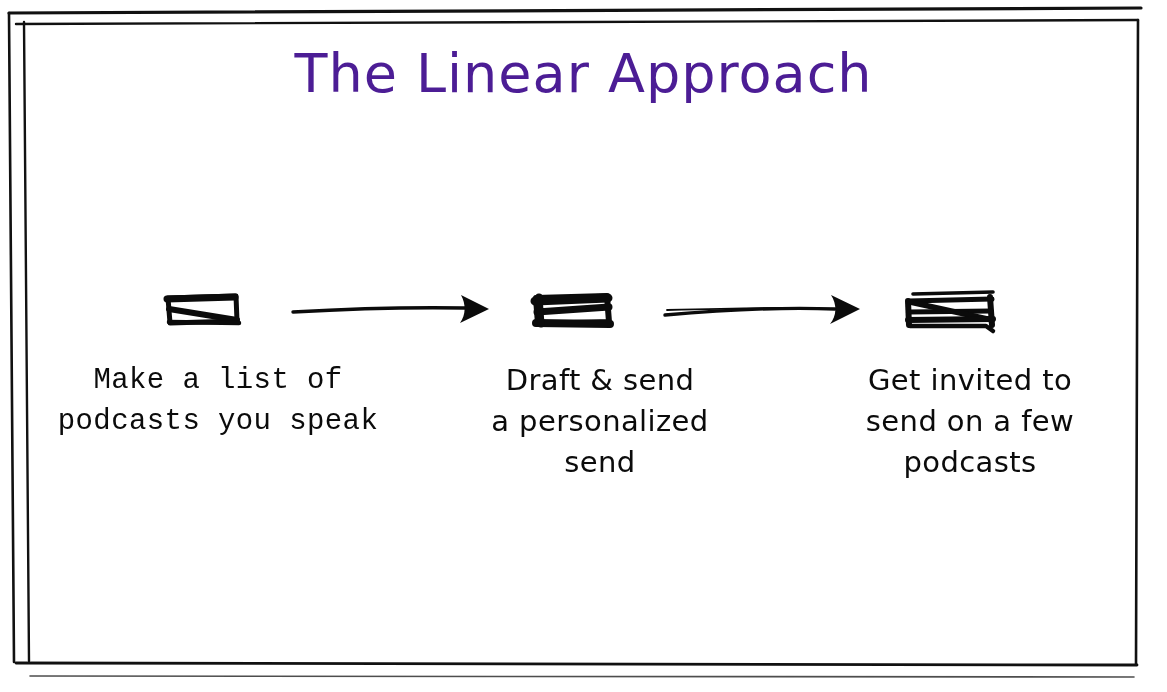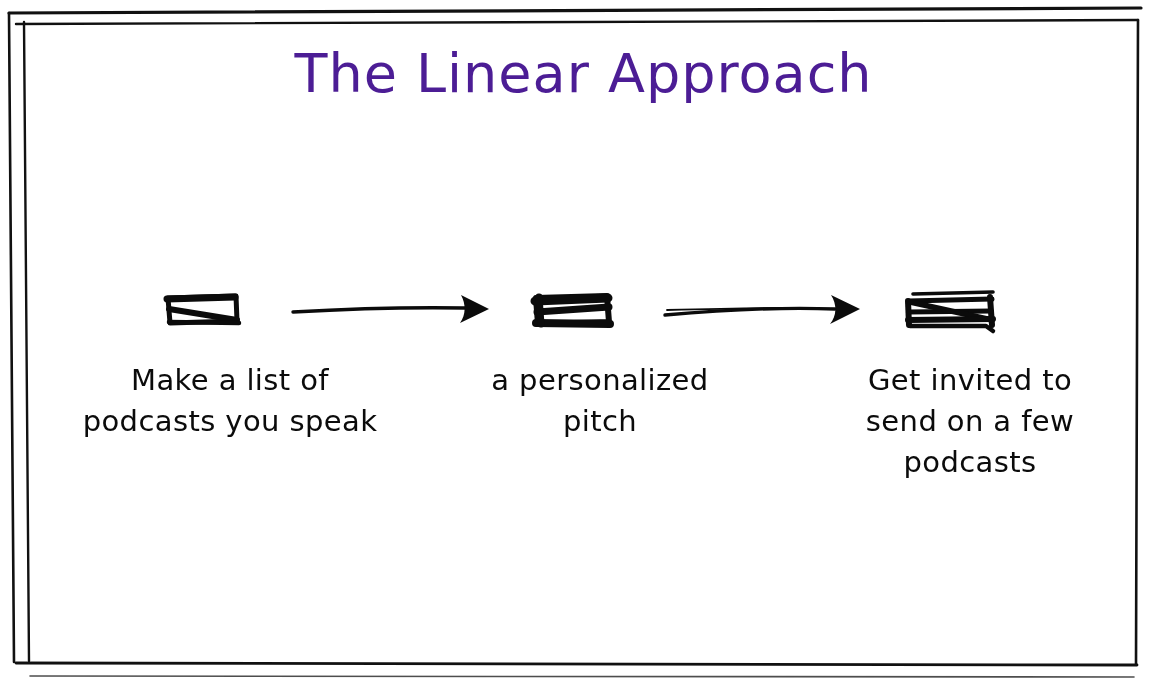--- a/index.html
+++ b/index.html
@@ -74,21 +74,21 @@
     position: absolute;
     top: 360px;
     text-align: center;
     font-size: 29px;
     line-height: 1.42;
     color: #0b0b0b;
     letter-spacing: 0.4px;
   }
   .caption .cap-line { display: block; white-space: nowrap; }
 
-  #caption-1 { left: 40px;  width: 380px; }
+  #caption-1 { left: 28px;  width: 380px; font-family: Liberation Mono, monospace; }
   #caption-2 { left: 450px; width: 300px; }
   #caption-3 { left: 800px; width: 340px; text-align: center; }
 </style>
 </head>
 <body>
 
 <div id="canvas">
 
   <svg id="frame-svg" viewBox="0 0 1167 692">
 
@@ -159,22 +159,23 @@
     </div>
 
   </div>
 
   <div class="caption" id="caption-1">
     <span class="cap-line">Make a list of</span>
     <span class="cap-line">podcasts you speak</span>
   </div>
 
   <div class="caption" id="caption-2">
+    <span class="cap-line">Draft &amp; send</span>
     <span class="cap-line">a personalized</span>
-    <span class="cap-line">pitch</span>
+    <span class="cap-line">send</span>
   </div>
 
   <div class="caption" id="caption-3">
     <span class="cap-line">Get invited to</span>
     <span class="cap-line">send on a few</span>
     <span class="cap-line">podcasts</span>
   </div>
 
 </div>
 

